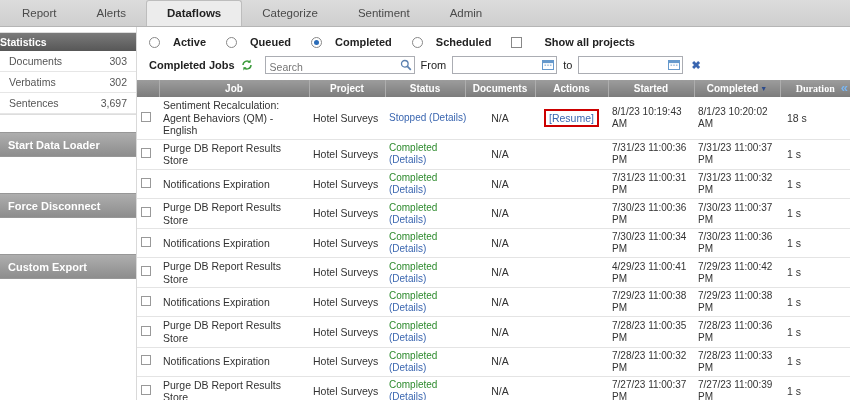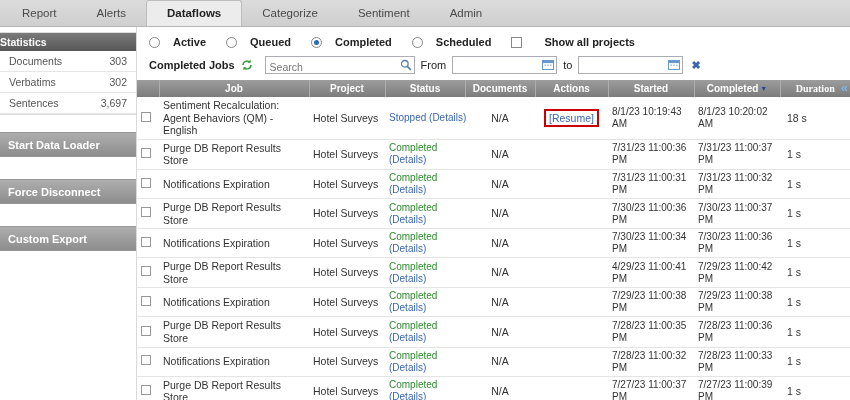--- a/index.html
+++ b/index.html
@@ -22,21 +22,21 @@
   .stats-box { border:1px solid #ddd; border-left:none; border-right:none; background:#fff; }
   .stats-header { background:linear-gradient(#7a7a7a,#575757); color:#fff; font-weight:bold;
                   font-size:10.5px; text-align:left; padding:3px 0; }
   .stat-row { display:flex; justify-content:space-between; padding:4px 9px;
               font-size:10.5px; color:#555; border-bottom:1px solid #e6e6e6; background:#fff; }
   .side-btn { display:block; width:100%; height:25px; text-align:left; padding-left:8px;
               background:linear-gradient(#aeaeae,#8d8d8d); border:1px solid #979797;
               border-left:none; border-right:none; color:#fff; font-weight:bold;
               font-size:11px; font-family:inherit; cursor:pointer; }
   .side-btn.first { margin-top:17px; }
-  .side-btn + .side-btn { margin-top:22px; }
+  .side-btn + .side-btn { margin-top:36px; }
 
   
   .filters { display:flex; align-items:center; gap:20px; padding:9px 0 5px 12px;
              font-size:11px; font-weight:bold; color:#222; }
   .radio-item { display:flex; align-items:center; gap:13px; cursor:pointer; }
   .radio-circle { width:11px; height:11px; border-radius:50%; border:1px solid #888;
                   background:#fff; position:relative; flex:none; }
   .radio-item.selected .radio-circle::after { content:""; position:absolute; left:2px; top:2px;
                   width:5px; height:5px; border-radius:50%; background:#2b6cb8; }
   .checkbox-item { display:flex; align-items:center; gap:22px; cursor:pointer; }

